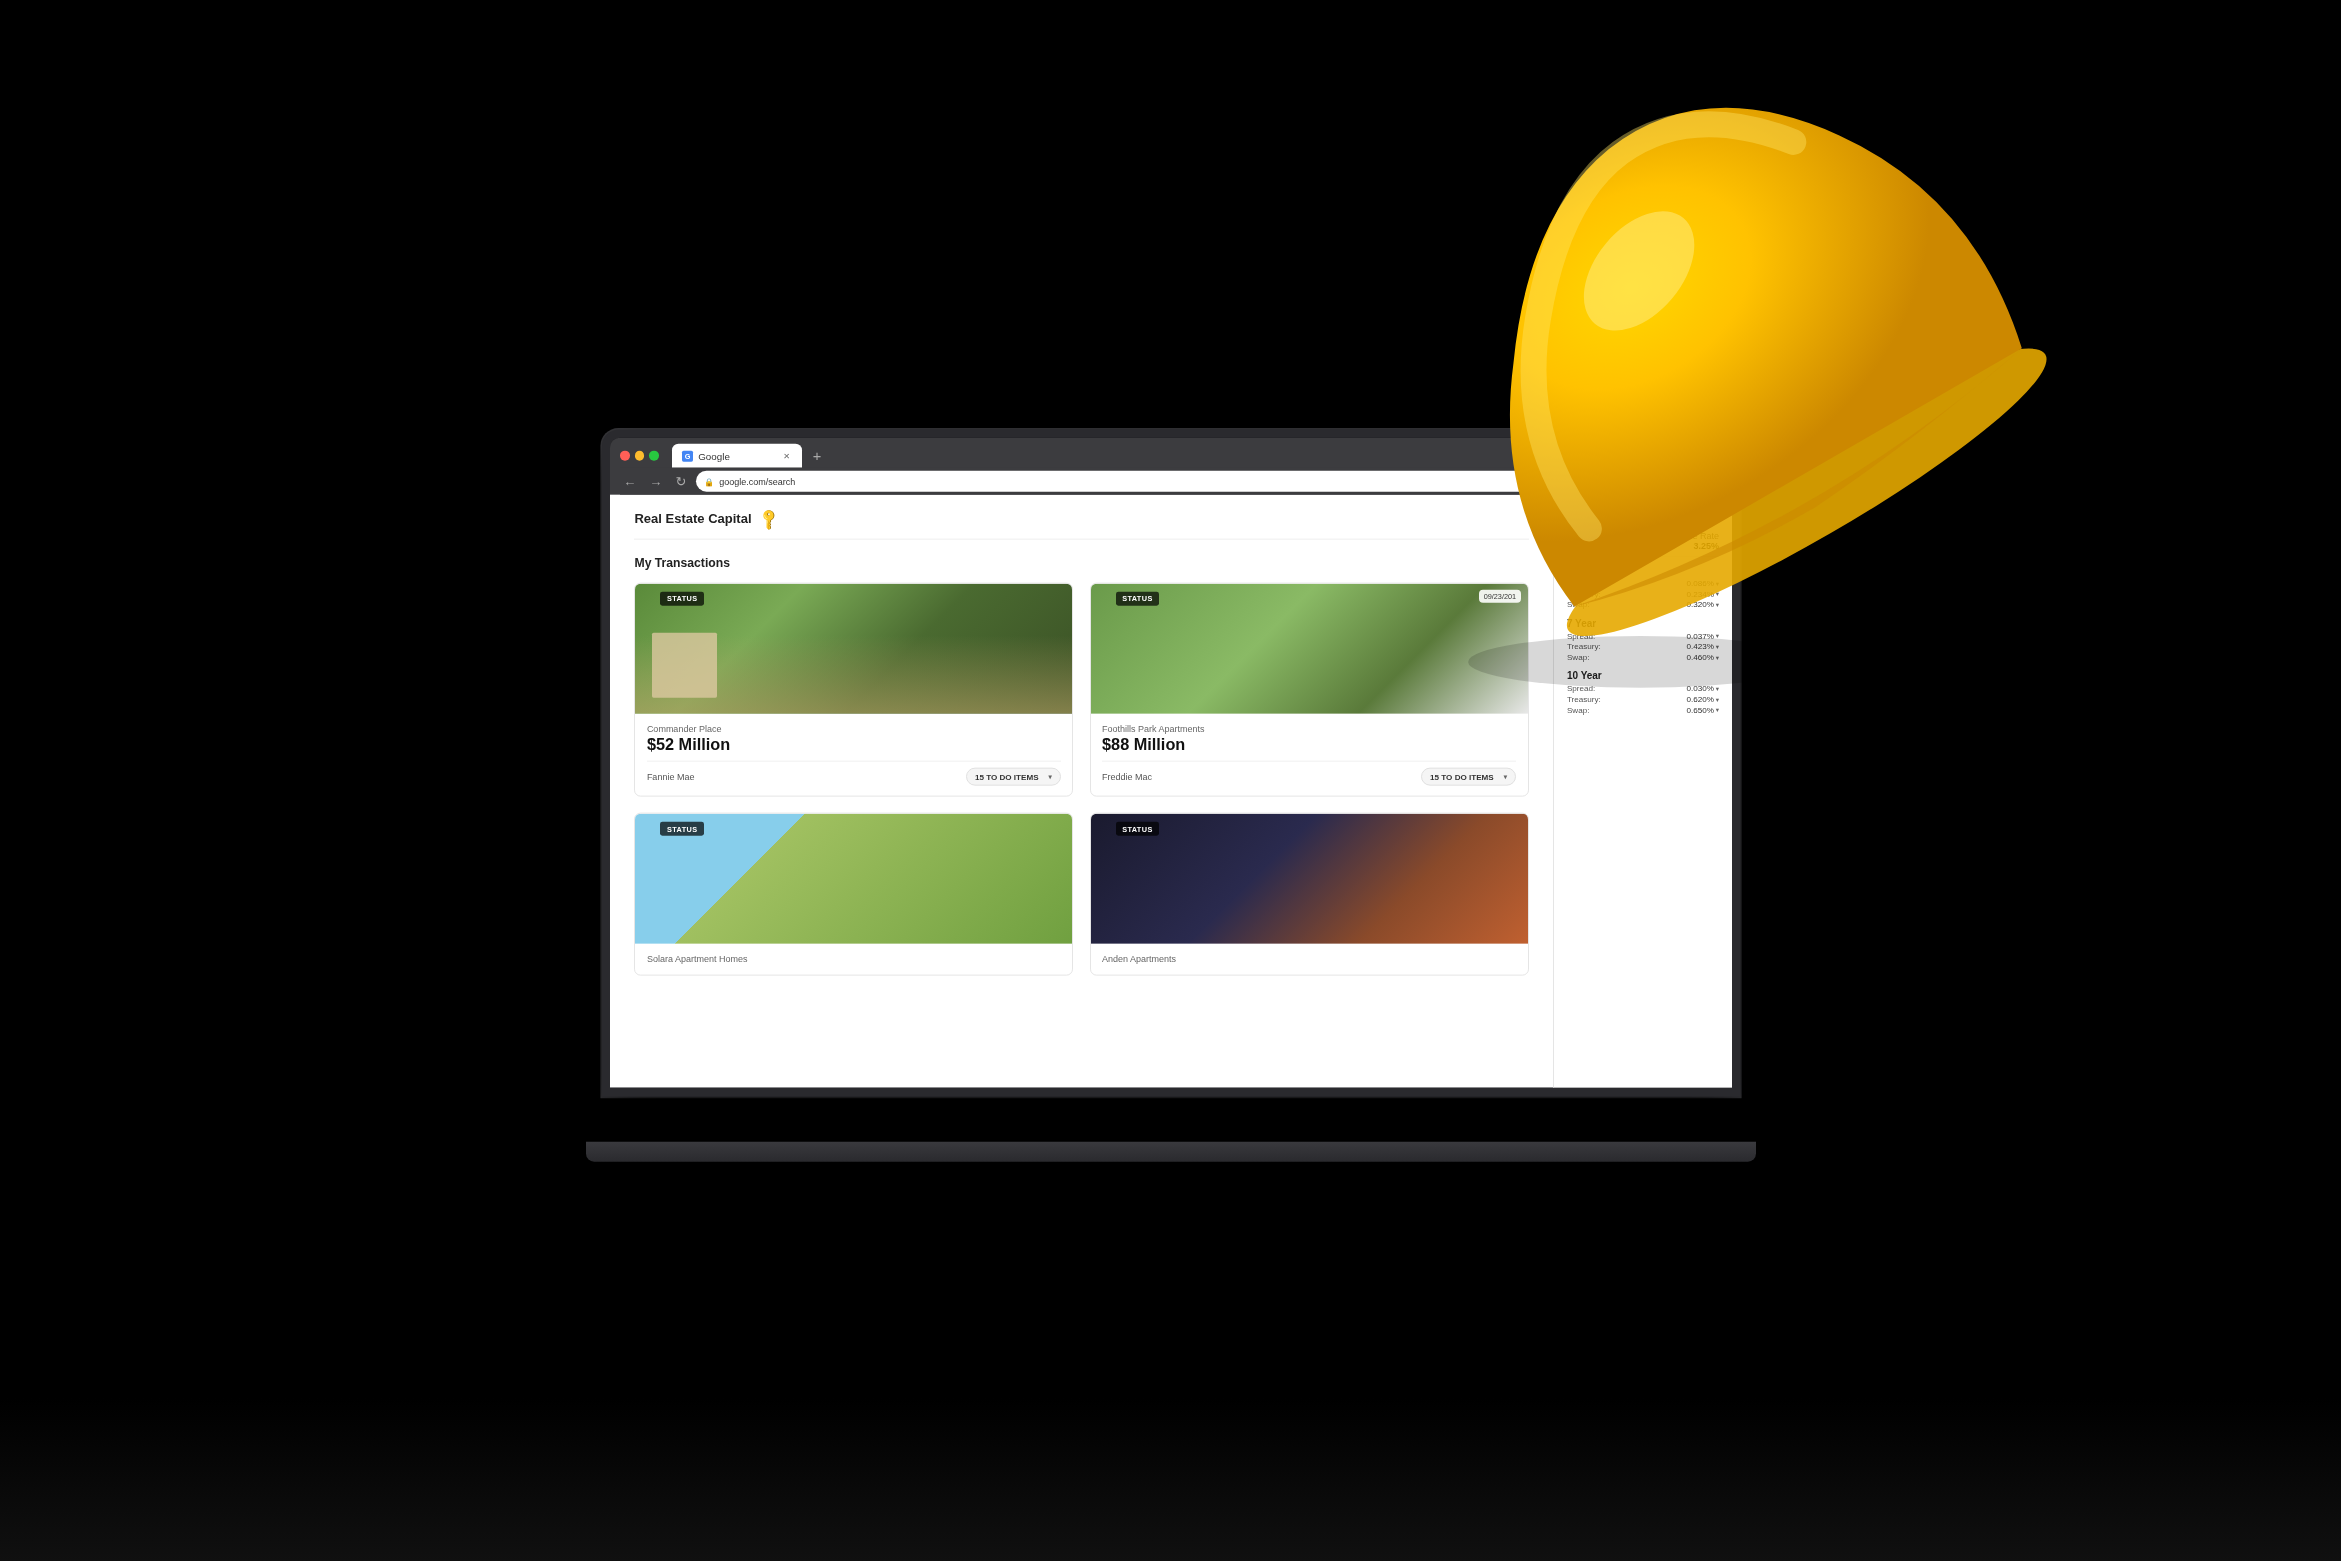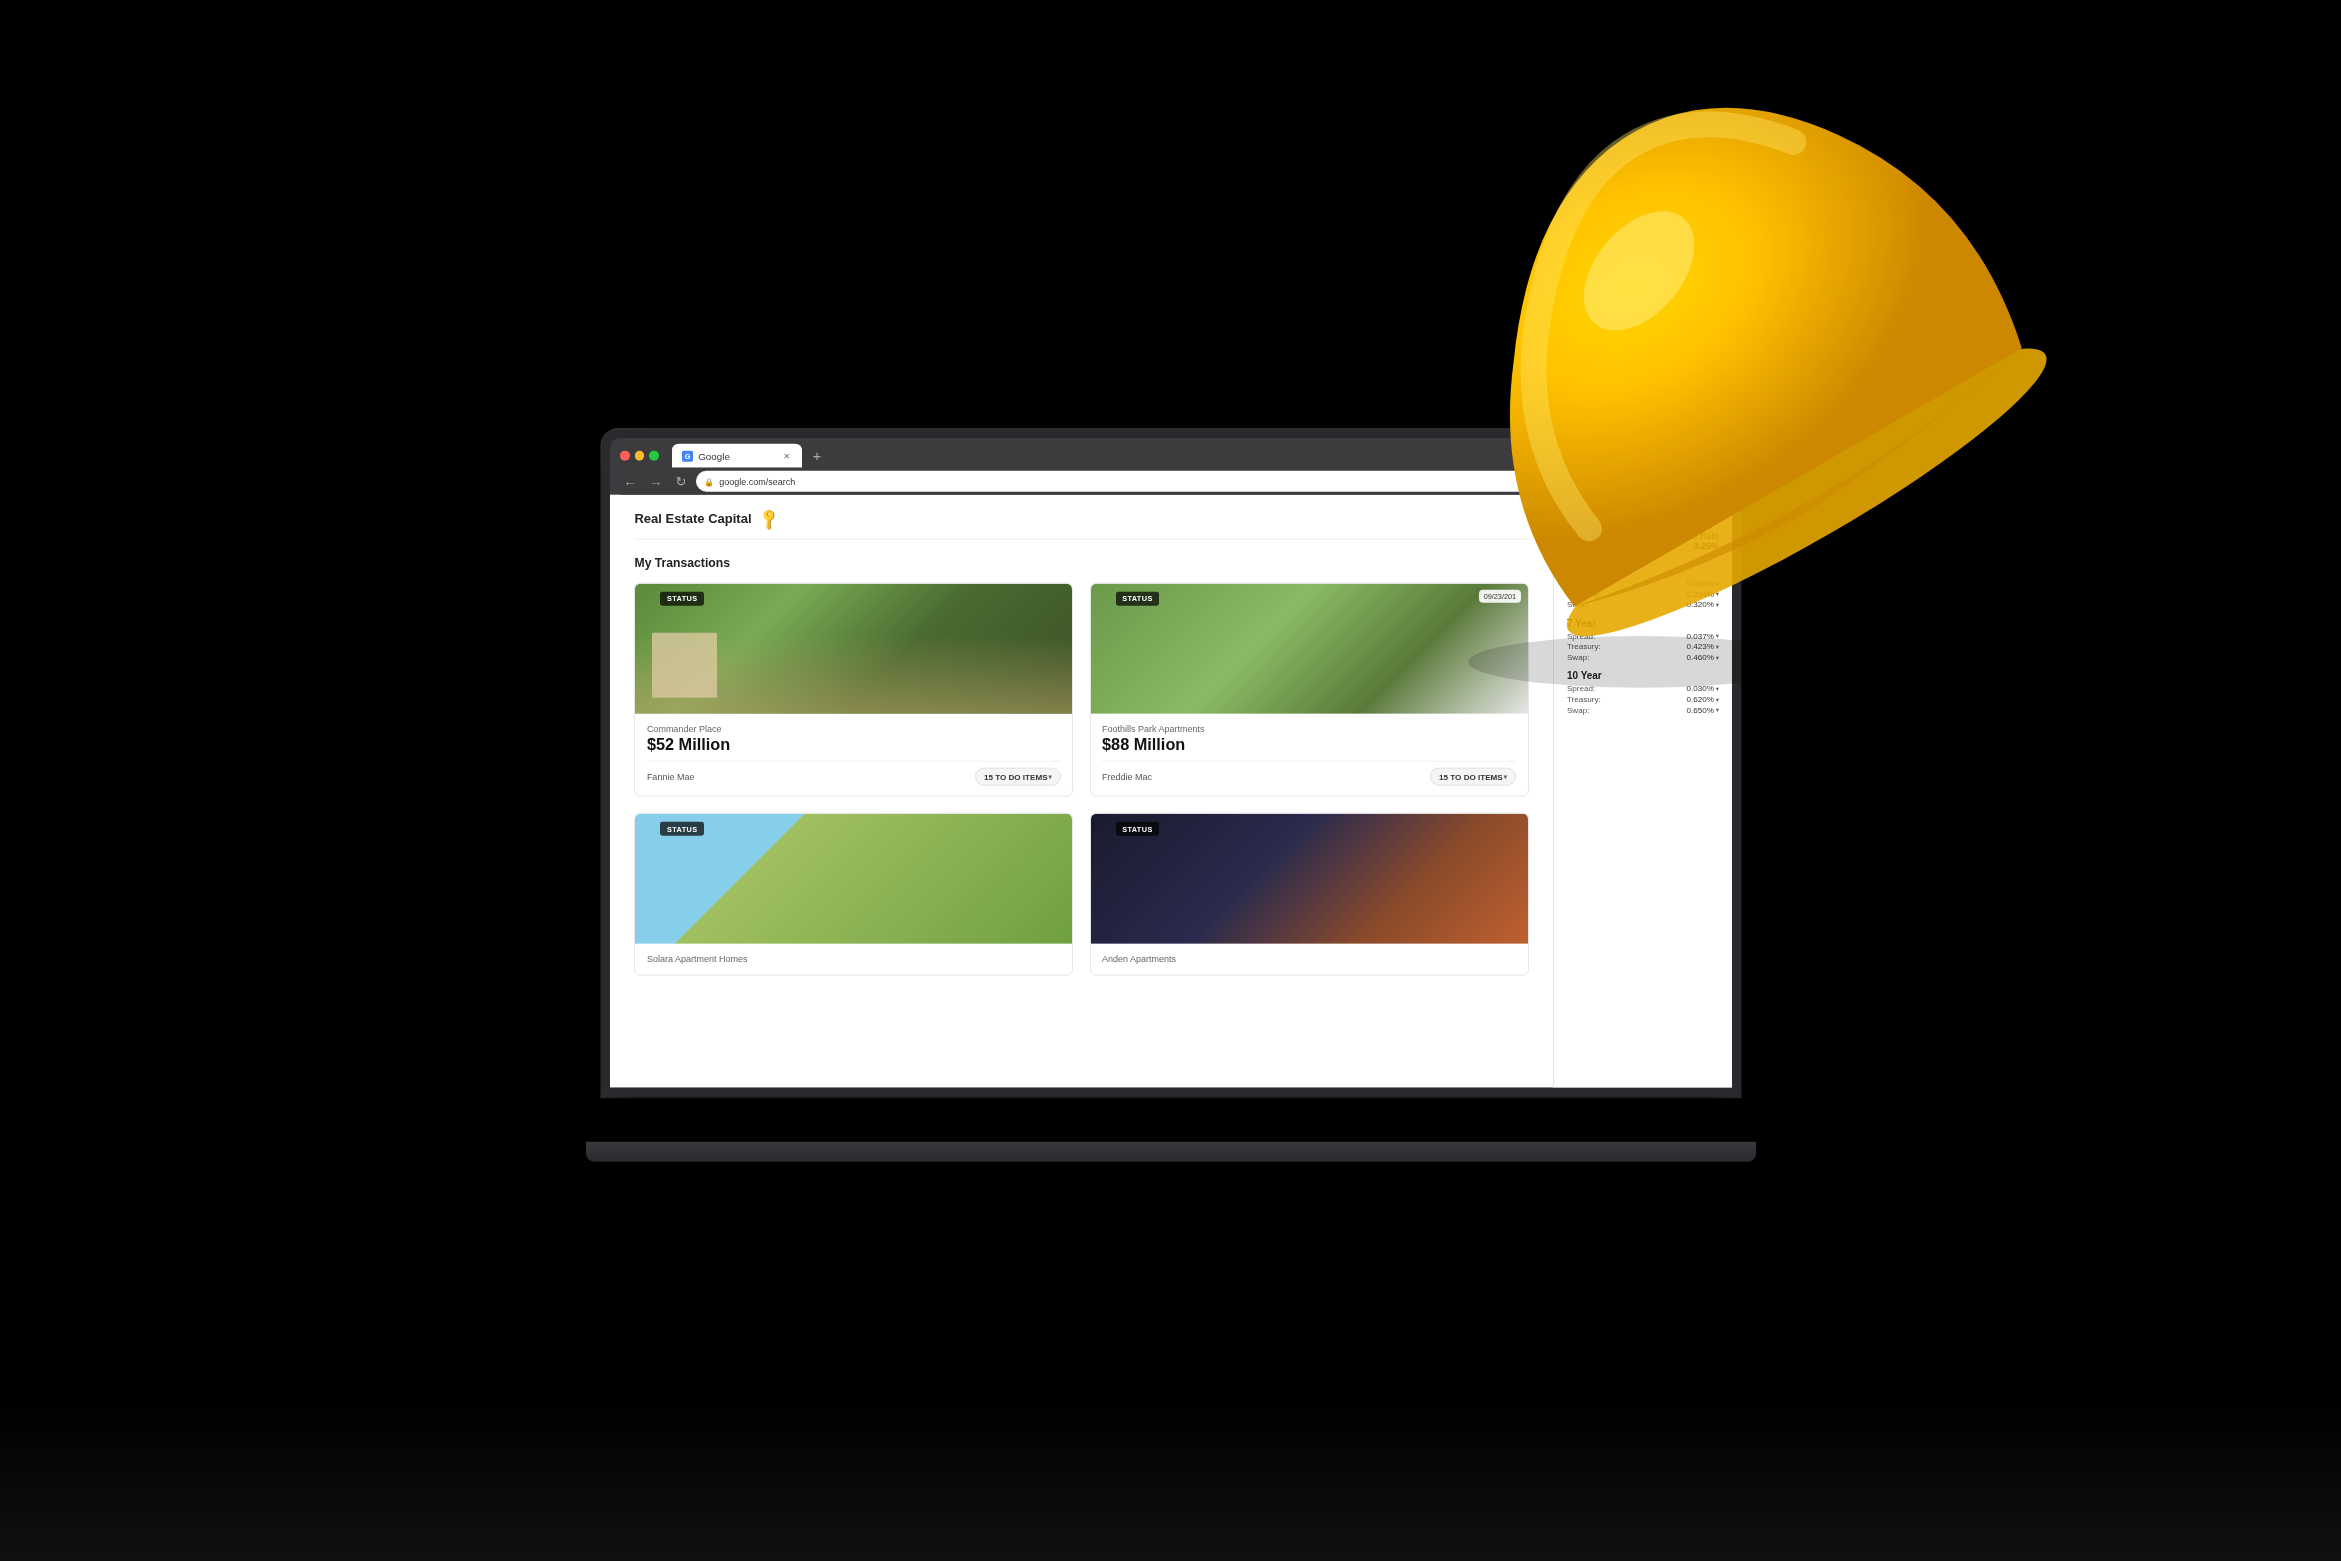--- a/index.html
+++ b/index.html
@@ -311,21 +311,21 @@
     .todo-badge {
       background: #f5f5f5;
       border: 0.8px solid #e0e0e0;
       border-radius: 12.2px;
       padding: 3.3px 8.1px;
       font-size: 8.1px;
       font-weight: 600;
       color: #333;
       display: flex;
       align-items: center;
-      gap: 1px;
+      gap: 10px;
       cursor: pointer;
     }
 
     .todo-chevron {
       font-size: 6.5px;
       color: #666;
     }
 
     
     .market-panel {

